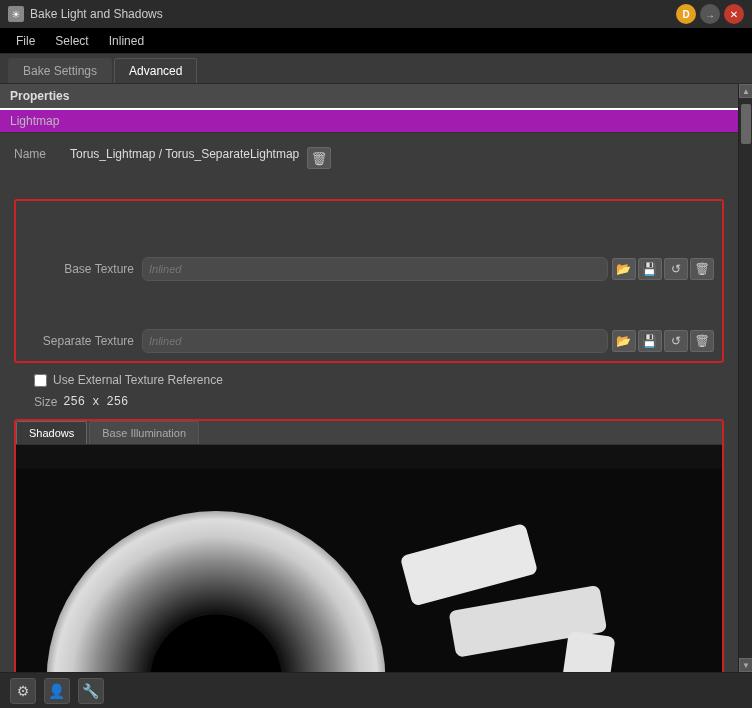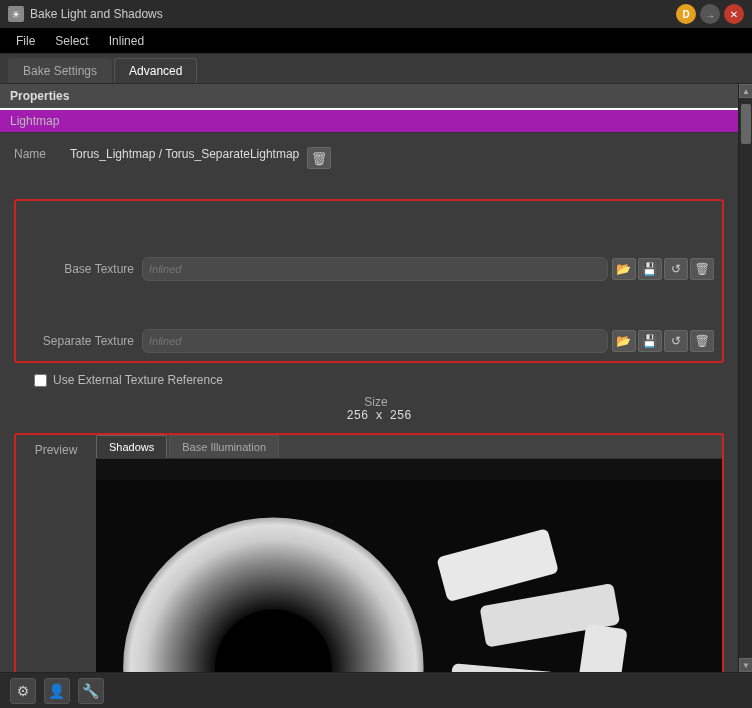--- a/index.html
+++ b/index.html
@@ -238,21 +238,20 @@
       color: #bbb;
       font-size: 12px;
     }
 
     
     .size-row {
       display: flex;
       align-items: center;
       margin-bottom: 10px;
       padding-left: 20px;
-      flex-direction: column;
     }
     .size-label {
       color: #aaa;
       margin-right: 6px;
       font-size: 12px;
     }
     .size-value {
       color: #ddd;
       font-size: 12px;
       font-family: Liberation Mono, monospace;
@@ -442,21 +441,20 @@
         <label class="checkbox-label" for="ext-tex">Use External Texture Reference</label>
       </div>
 
       <div class="size-row">
         <span class="size-label">Size</span>
         <span class="size-value">256 x 256</span>
       </div>
 
       <div class="preview-group">
         <div class="preview-label-row">
-          <span class="preview-label">Preview</span>
           <div class="preview-right">
 
             <div class="preview-tabs">
               <div class="preview-tab active">Shadows</div>
               <div class="preview-tab">Base Illumination</div>
             </div>
 
             <div class="preview-image">
               <svg class="preview-svg" viewBox="0 0 300 280" xmlns="http://www.w3.org/2000/svg">
 

